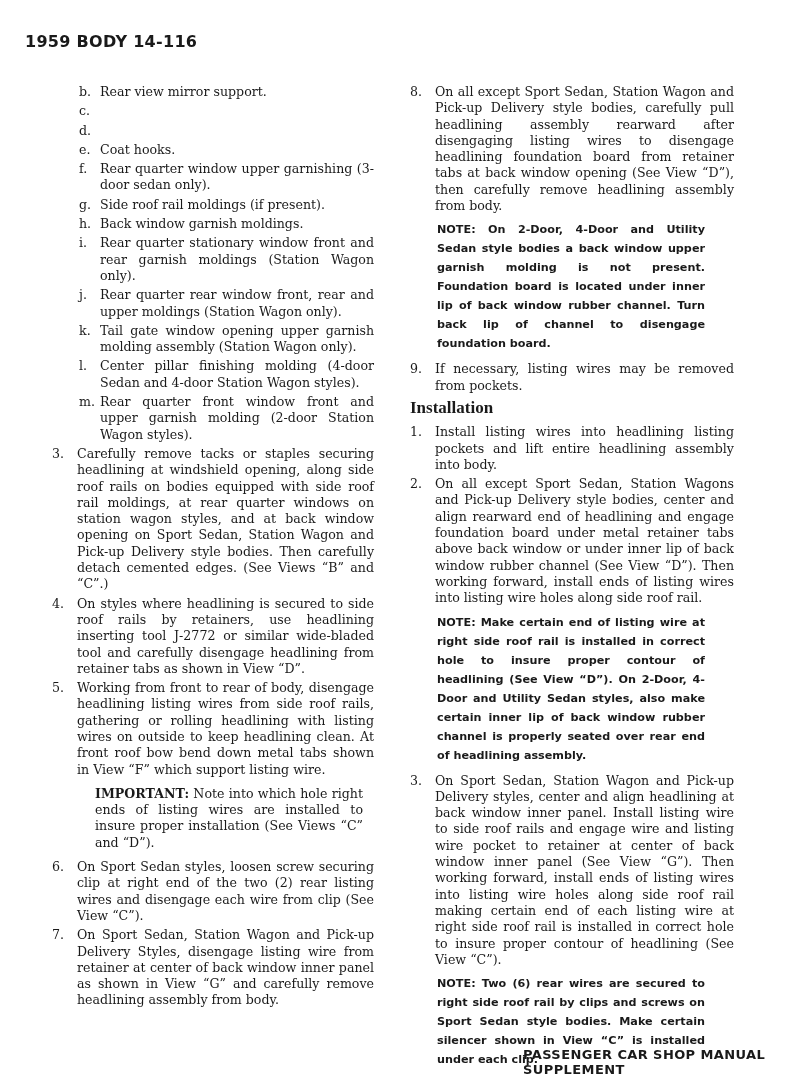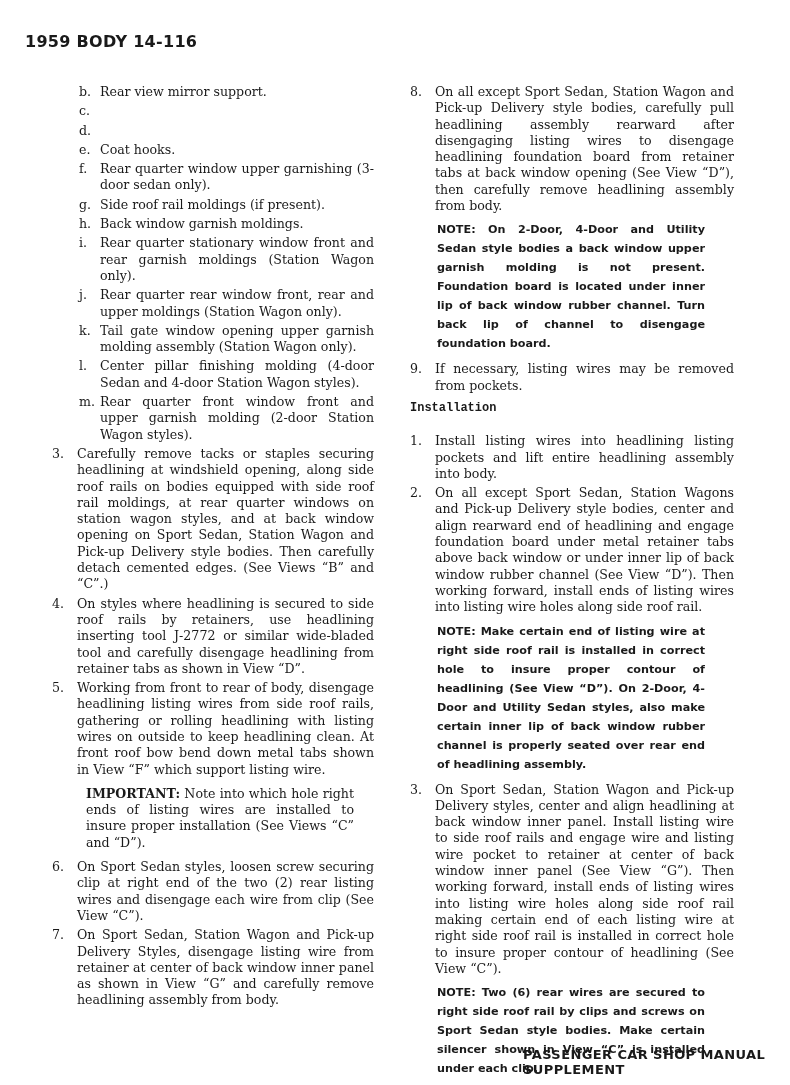--- a/index.html
+++ b/index.html
@@ -15,26 +15,26 @@
   .item .mk { flex: 0 0 auto; text-align: left; }
   .item .tx { flex: 1 1 auto; text-align: justify; }
   .sub .mk { width: 21px; padding-left: 27px; }
   .num .mk { width: 25px; }
   .note {
     font-family: "DejaVu Sans", sans-serif; font-weight: bold; font-size: 11.2px; line-height: 19px;
     text-align: justify; margin: 6px 0 8px 0;
   }
   .col-left .note-imp {
     font-family: "DejaVu Serif", serif; font-weight: normal; font-size: 12.6px;
-    margin: 8px 25px 8px 34px; text-align: justify; width: 268px;
+    margin: 8px 25px 8px 43px; text-align: justify; width: 268px;
   }
   .note-imp .lab { font-weight: bold; }
   .col-right .note { margin-left: 27px; width: 268px; }
   .section-heading {
-    font-family: Liberation Mono, monospace; font-weight: bold; font-size: 12px; margin: 6px 0 17px 0;
+    font-family: Liberation Serif, serif; font-weight: bold; font-size: 17px; margin: 6px 0 8px 0;
   }
   .footer {
     position: absolute; left: 523px; top: 1047px;
     font-family: "DejaVu Sans", sans-serif; font-weight: bold; font-size: 13px; letter-spacing: 0.4px;
   }
 </style>
 </head>
 <body>
 
 <div class="page-header">1959 BODY 14-116</div>

